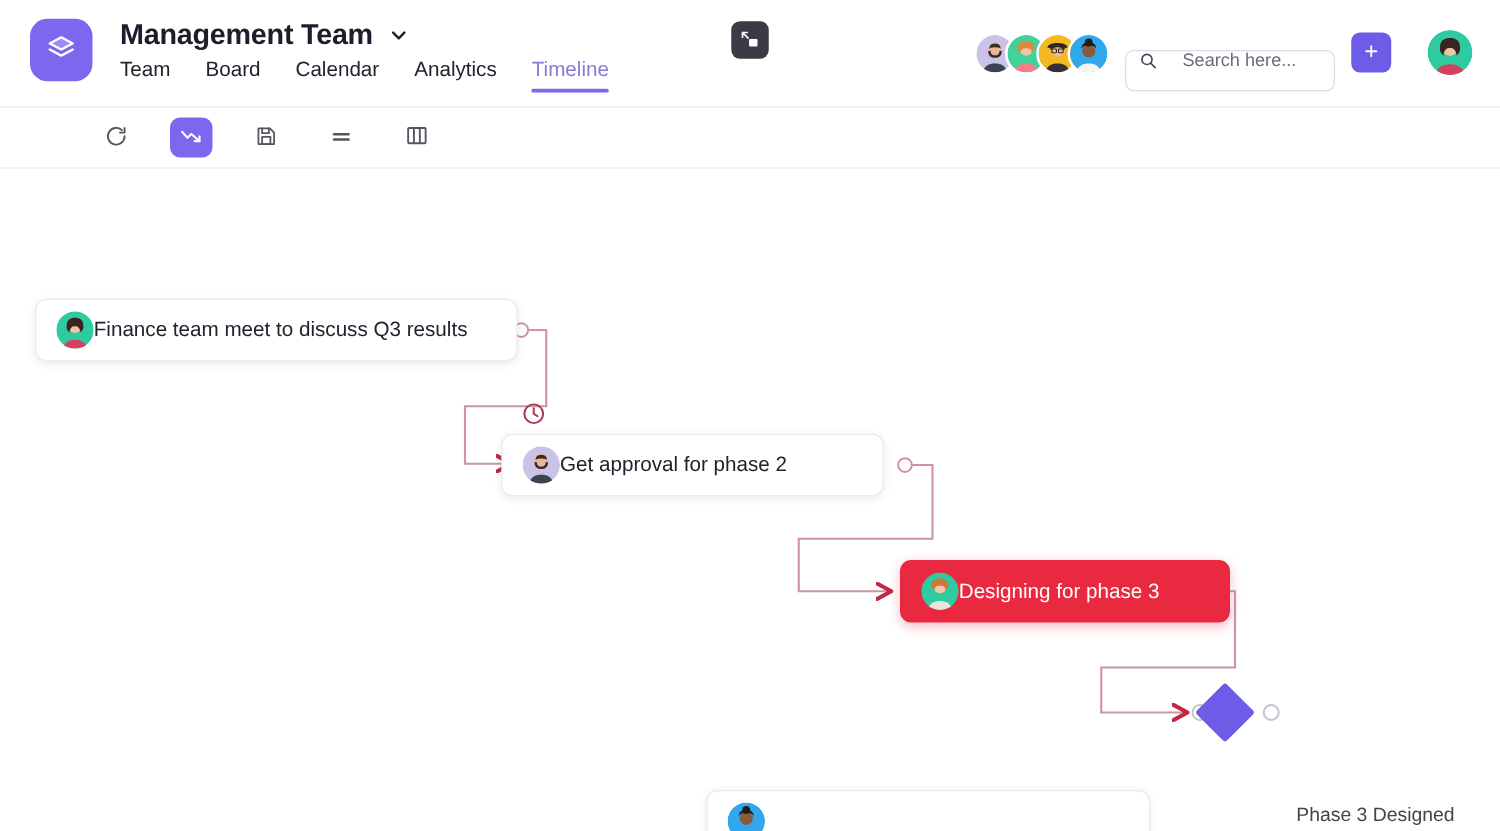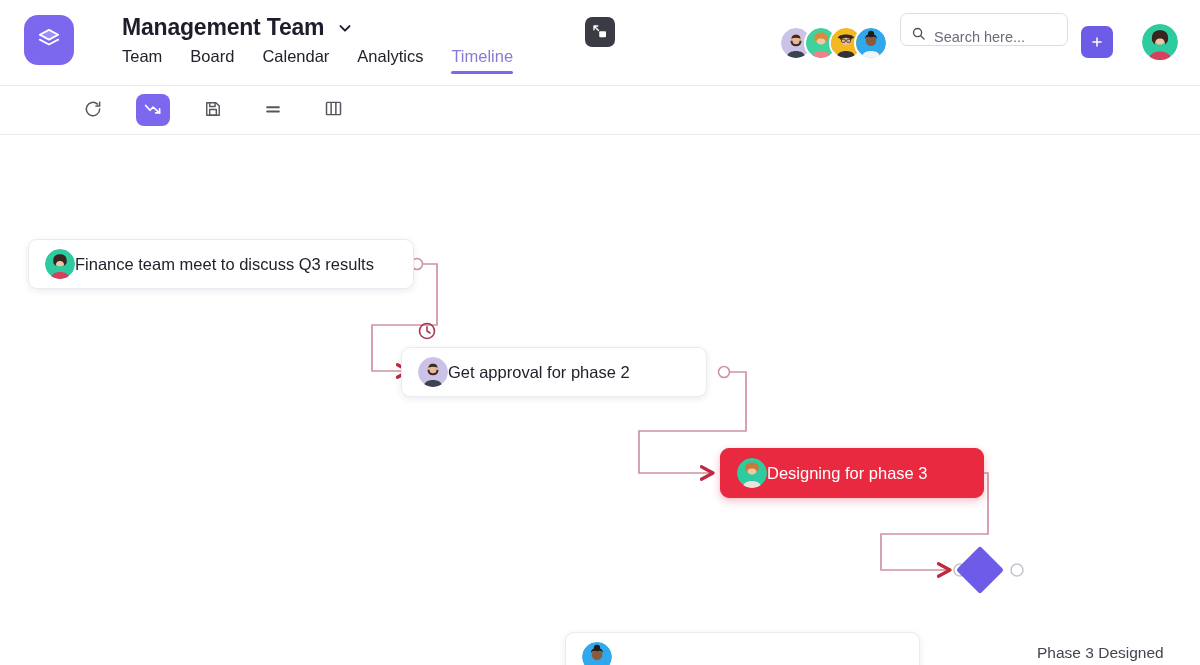--- a/index.html
+++ b/index.html
@@ -16,21 +16,21 @@
     height: 86px;
     background: #fff;
     border-bottom: 1px solid #e9e9ef;
   }
   .logo {
     position: absolute; left: 24px; top: 15px;
     width: 50px; height: 50px; border-radius: 14px;
     background: #7b68ee;
     display: flex; align-items: center; justify-content: center;
   }
-  .title-wrap { position: absolute; left: 96px; top: 14px; margin-left: 26px; }
+  .title-wrap { position: absolute; left: 96px; top: 14px; }
   .proj-row { display: flex; align-items: center; gap: 12px; }
   .proj-title {
     font-size: 23px; font-weight: 700; color: #1d1d2b;
     letter-spacing: -.2px;
   }
   .chev { width: 18px; height: 18px; display:block; }
   .tabs { display: flex; gap: 28px; margin-top: 6px; }
   .tab {
     font-size: 16.5px; color: #22222e; padding-bottom: 8px;
     position: relative; cursor: pointer; white-space: nowrap;
@@ -52,24 +52,24 @@
   .avatars .av { margin-left: -9px; border: 2px solid #fff; }
   .avatars .av:first-child { margin-left: 0; }
 
   .av {
     width: 34px; height: 34px; border-radius: 50%;
     overflow: hidden; position: relative; flex: 0 0 auto;
   }
   .av svg { display: block; width: 100%; height: 100%; }
 
   .search {
-    position: absolute; right: 132px; top: 13px;
+    position: absolute; right: 132px; top: 40px;
     width: 168px; height: 33px;
     border: 1px solid #dcdce5; border-radius: 7px;
-    background: #fff; display: flex; align-items: flex-end; gap: 8px;
+    background: #fff; display: flex; align-items: flex-start; gap: 20px;
     padding: 0 10px;
   }
   .search input {
     border: none; outline: none; font-size: 14.5px;
     color: #3a3a47; font-family: "Liberation Sans", sans-serif;
     width: 100%; background: transparent;
   }
   .search input::placeholder { color: #6b6b7b; }
 
   .plus-btn {

